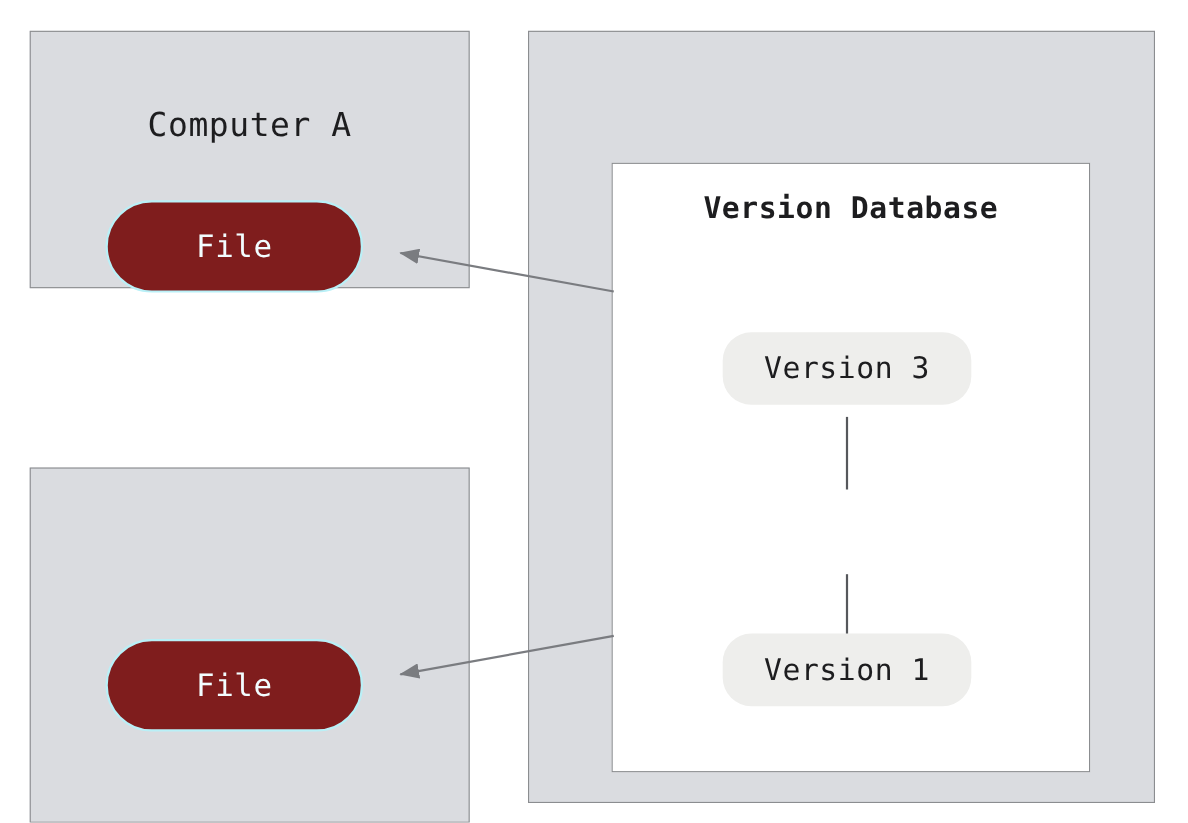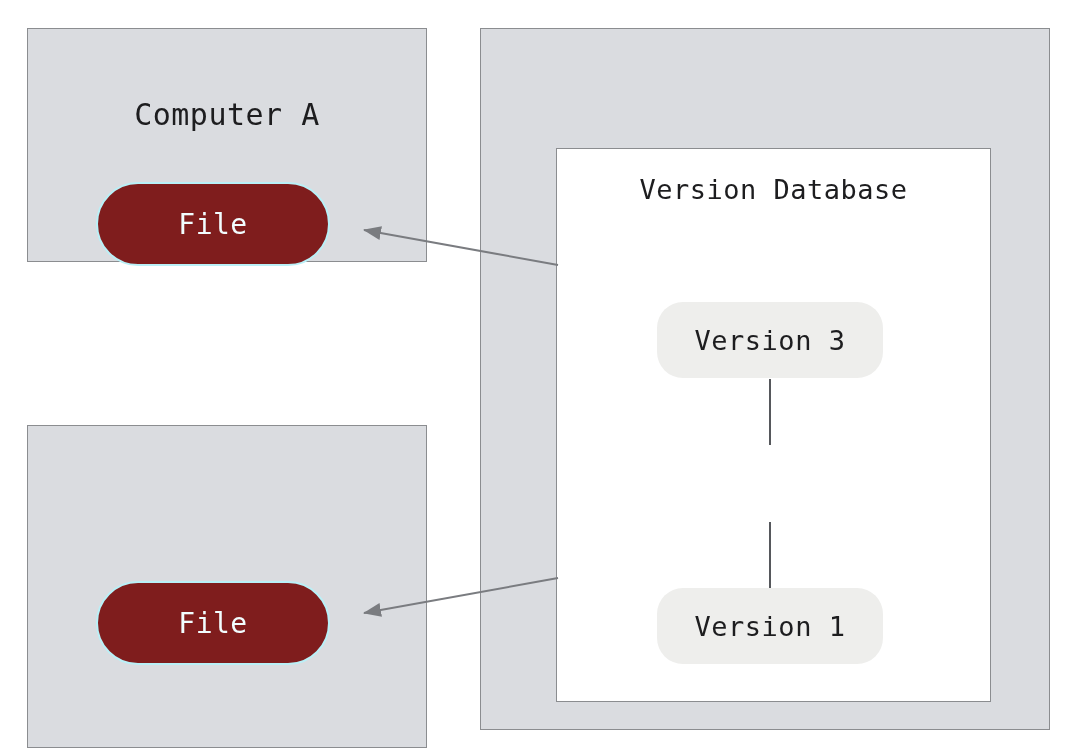--- a/index.html
+++ b/index.html
@@ -65,41 +65,42 @@
   #version-db-title {
     position: absolute;
     top: 25px;
     left: 0;
     width: 100%;
     text-align: center;
     font-size: 27px;
     color: #1d1d1f;
     letter-spacing: 0.5px;
     white-space: nowrap;
+    font-weight: bold;
   }
 
   
   .version-pill {
     position: absolute;
     left: 100px;
     width: 226px;
-    height: 76px;
+    height: 66px;
     background: #eeeeec;
     border-radius: 26px;
     display: flex;
     align-items: center;
     justify-content: center;
     font-size: 27px;
     color: #1d1d1f;
     letter-spacing: 0.5px;
     box-sizing: border-box;
   }
   #version-pill-3 { top: 153px; }
   #version-pill-2 { top: 296px; }
-  #version-pill-1 { top: 439px; }
+  #version-pill-1 { top: 427px; }
 
   
   .version-connector {
     position: absolute;
     left: 212px;
     width: 2px;
     height: 66px;
     background: #56585c;
   }
   #connector-3-2 { top: 230px; }

